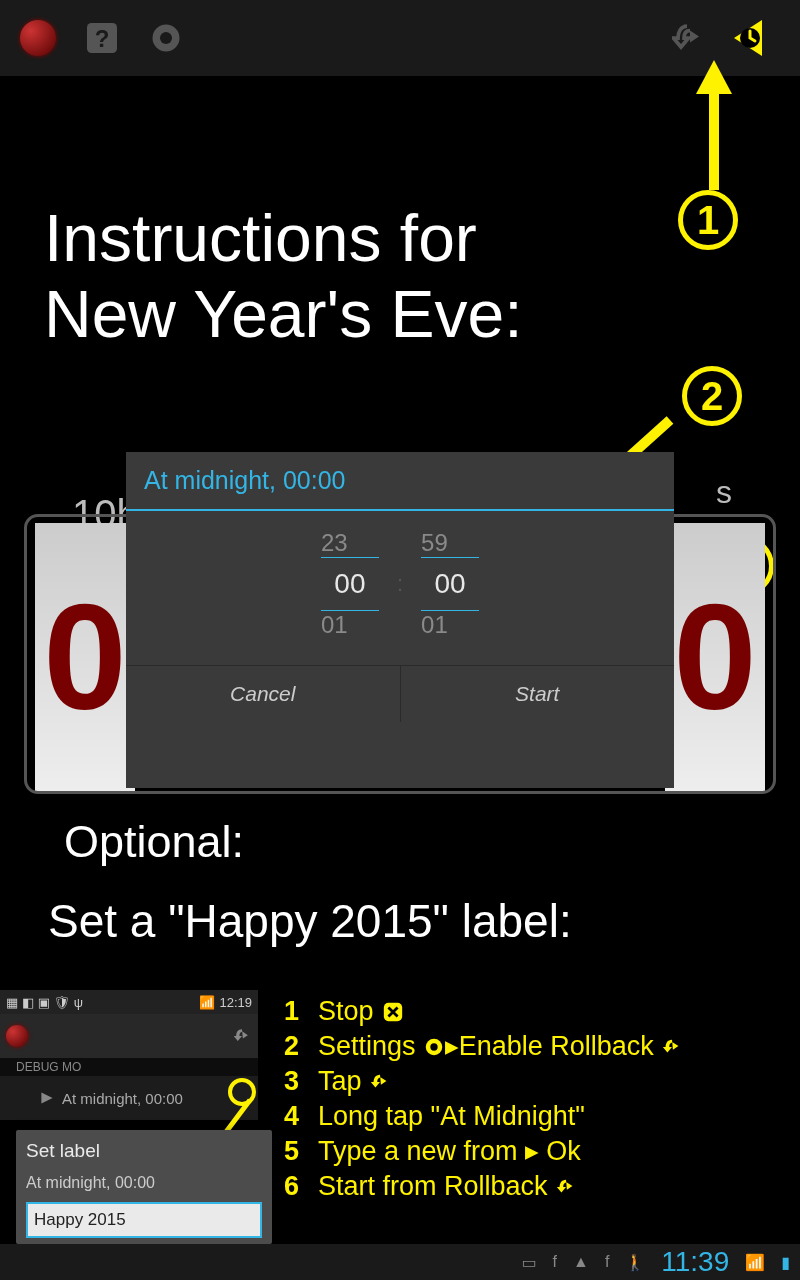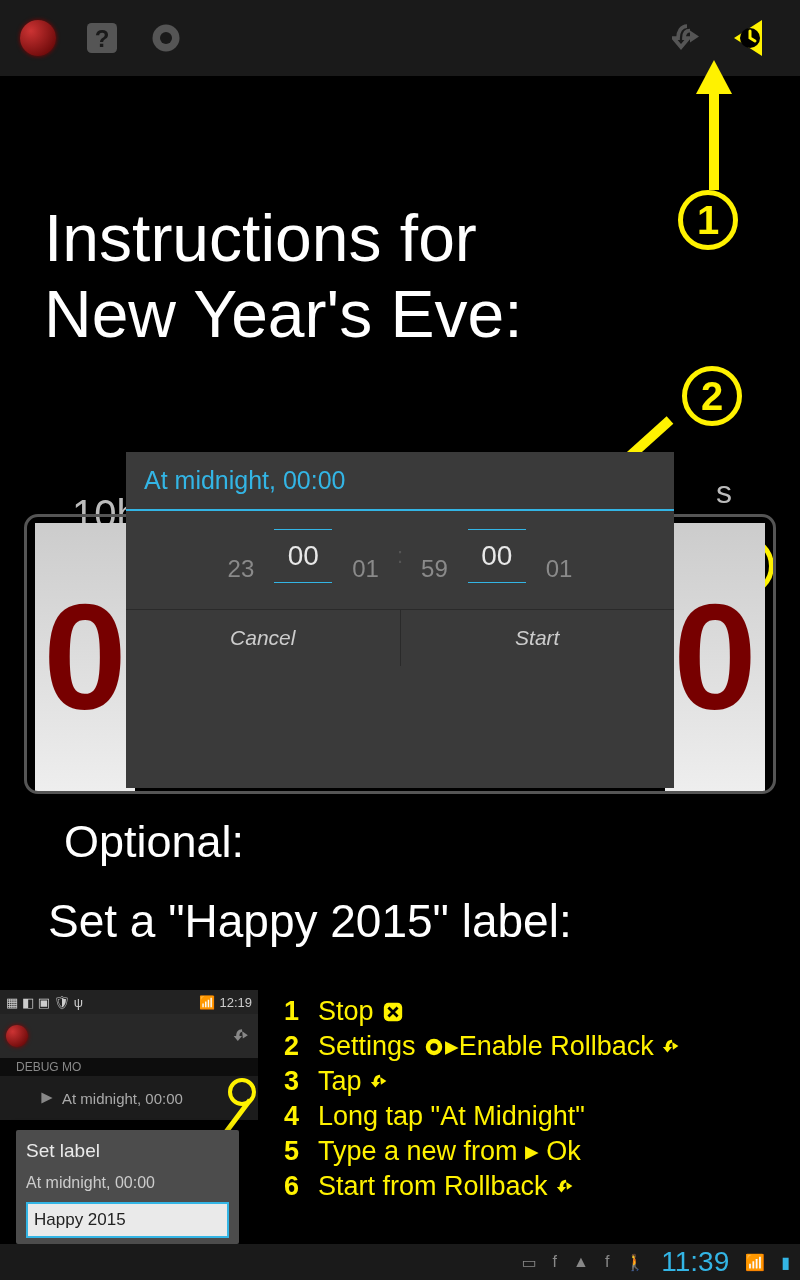--- a/index.html
+++ b/index.html
@@ -8,37 +8,37 @@
   .topbar .tb-icon { width:56px; height:56px; display:flex; align-items:center; justify-content:center; margin-right:8px; }
   .topbar .spacer { flex:1; }
   .logo-spool { width:36px; height:36px; border-radius:50%; background:radial-gradient(circle at 30% 30%,#c33,#500); box-shadow:0 0 4px #800; }
   .gray-ico svg { width:36px; height:36px; fill:#555; }
   .ycircle { width:60px; height:60px; border:5px solid #fff200; border-radius:50%; display:flex; align-items:center; justify-content:center; position:absolute; color:#fff200; font-size:40px; font-weight:700; font-family:Arial; }
   .title { position:absolute; left:44px; top:200px; font-size:66px; line-height:76px; font-weight:300; }
   .picker-outer { position:absolute; left:126px; top:452px; width:548px; height:336px; background:#3a3a3a; z-index:10; }
   .dialog-title { color:#33b5e5; font-size:25px; padding:14px 18px; }
   .title-sep { border:none; border-top:2px solid #33b5e5; margin:0 0; }
   .digits-row { display:flex; justify-content:center; align-items:center; gap:18px; padding:18px 0 26px; }
-  .digcol { display:flex; flex-direction:row; align-items:flex-end; gap:20px; }
+  .digcol { display:flex; flex-direction:column; align-items:flex-start; }
   .faded { color:#8a8a8a; font-size:24px; font-weight:400; }
   .current { color:#e8e8e8; font-size:28px; font-weight:400; border-top:1px solid #33b5e5; border-bottom:1px solid #33b5e5; padding:10px 12px; min-width:58px; text-align:center; }
   .colon { color:#555; font-size:22px; }
   .dlg-btns { display:flex; border-top:1px solid #2a2a2a; }
   .dlg-btns div { flex:1; text-align:center; padding:16px 0; color:#ccc; font-size:21px; font-weight:400;font-style:italic; }
   .dlg-btns div:first-child { border-right:1px solid #2a2a2a; }
   .optional { position:absolute; left:64px; top:816px; font-size:45px; font-weight:300; }
   .opt-sub { position:absolute; left:48px; top:894px; font-size:46px; font-weight:300; }
   .steps { position:absolute; left:284px; top:994px; font-size:27px; line-height:35px; color:#fff200; font-weight:400; }
   .steps .num { display:inline-block; width:34px; font-weight:700; }
   .steps svg { height:22px; vertical-align:-3px; }
   .mini { position:absolute; left:0; top:990px; width:258px; }
   .mini .mstatus { height:24px; background:#222; display:flex; align-items:center; font-size:13px; color:#ccc; padding:0 6px; justify-content:space-between; }
   .mini .mrow { height:44px; background:#282828; display:flex; align-items:center; padding:0 6px; gap:8px; color:#aaa; font-size:15px; }
   .mini .mrow2 { background:#1c1c1c; }
-  .setlabel { position:absolute; left:16px; top:1130px; width:223px; background:#4c4c4c; border-radius:2px; box-shadow:0 4px 14px rgba(0,0,0,.6); padding:10px 10px 6px; }
+  .setlabel { position:absolute; left:16px; top:1130px; width:256px; background:#4c4c4c; border-radius:2px; box-shadow:0 4px 14px rgba(0,0,0,.6); padding:10px 10px 6px; }
   .setlabel .slt { color:#eaeaea; font-size:19px; margin-bottom:12px; }
   .setlabel .sll { color:#ccc; font-size:16px; margin-bottom:10px; }
   .setlabel input { width:100%; font-size:17px; padding:6px 6px; border:2px solid #33b5e5; background:#eaeaea; color:#222; font-family:inherit; }
   .btmbar { position:absolute; bottom:0; left:0; right:0; height:36px; background:#1a1a1a; display:flex; align-items:center; justify-content:flex-end; padding:0 10px; gap:16px; font-size:15px; }
   .btmbar .clk { color:#33b5e5; font-size:28px; font-weight:400; }
   .sicon { color:#888; font-size:16px; }
 </style>
 </head>
 <body>
 

